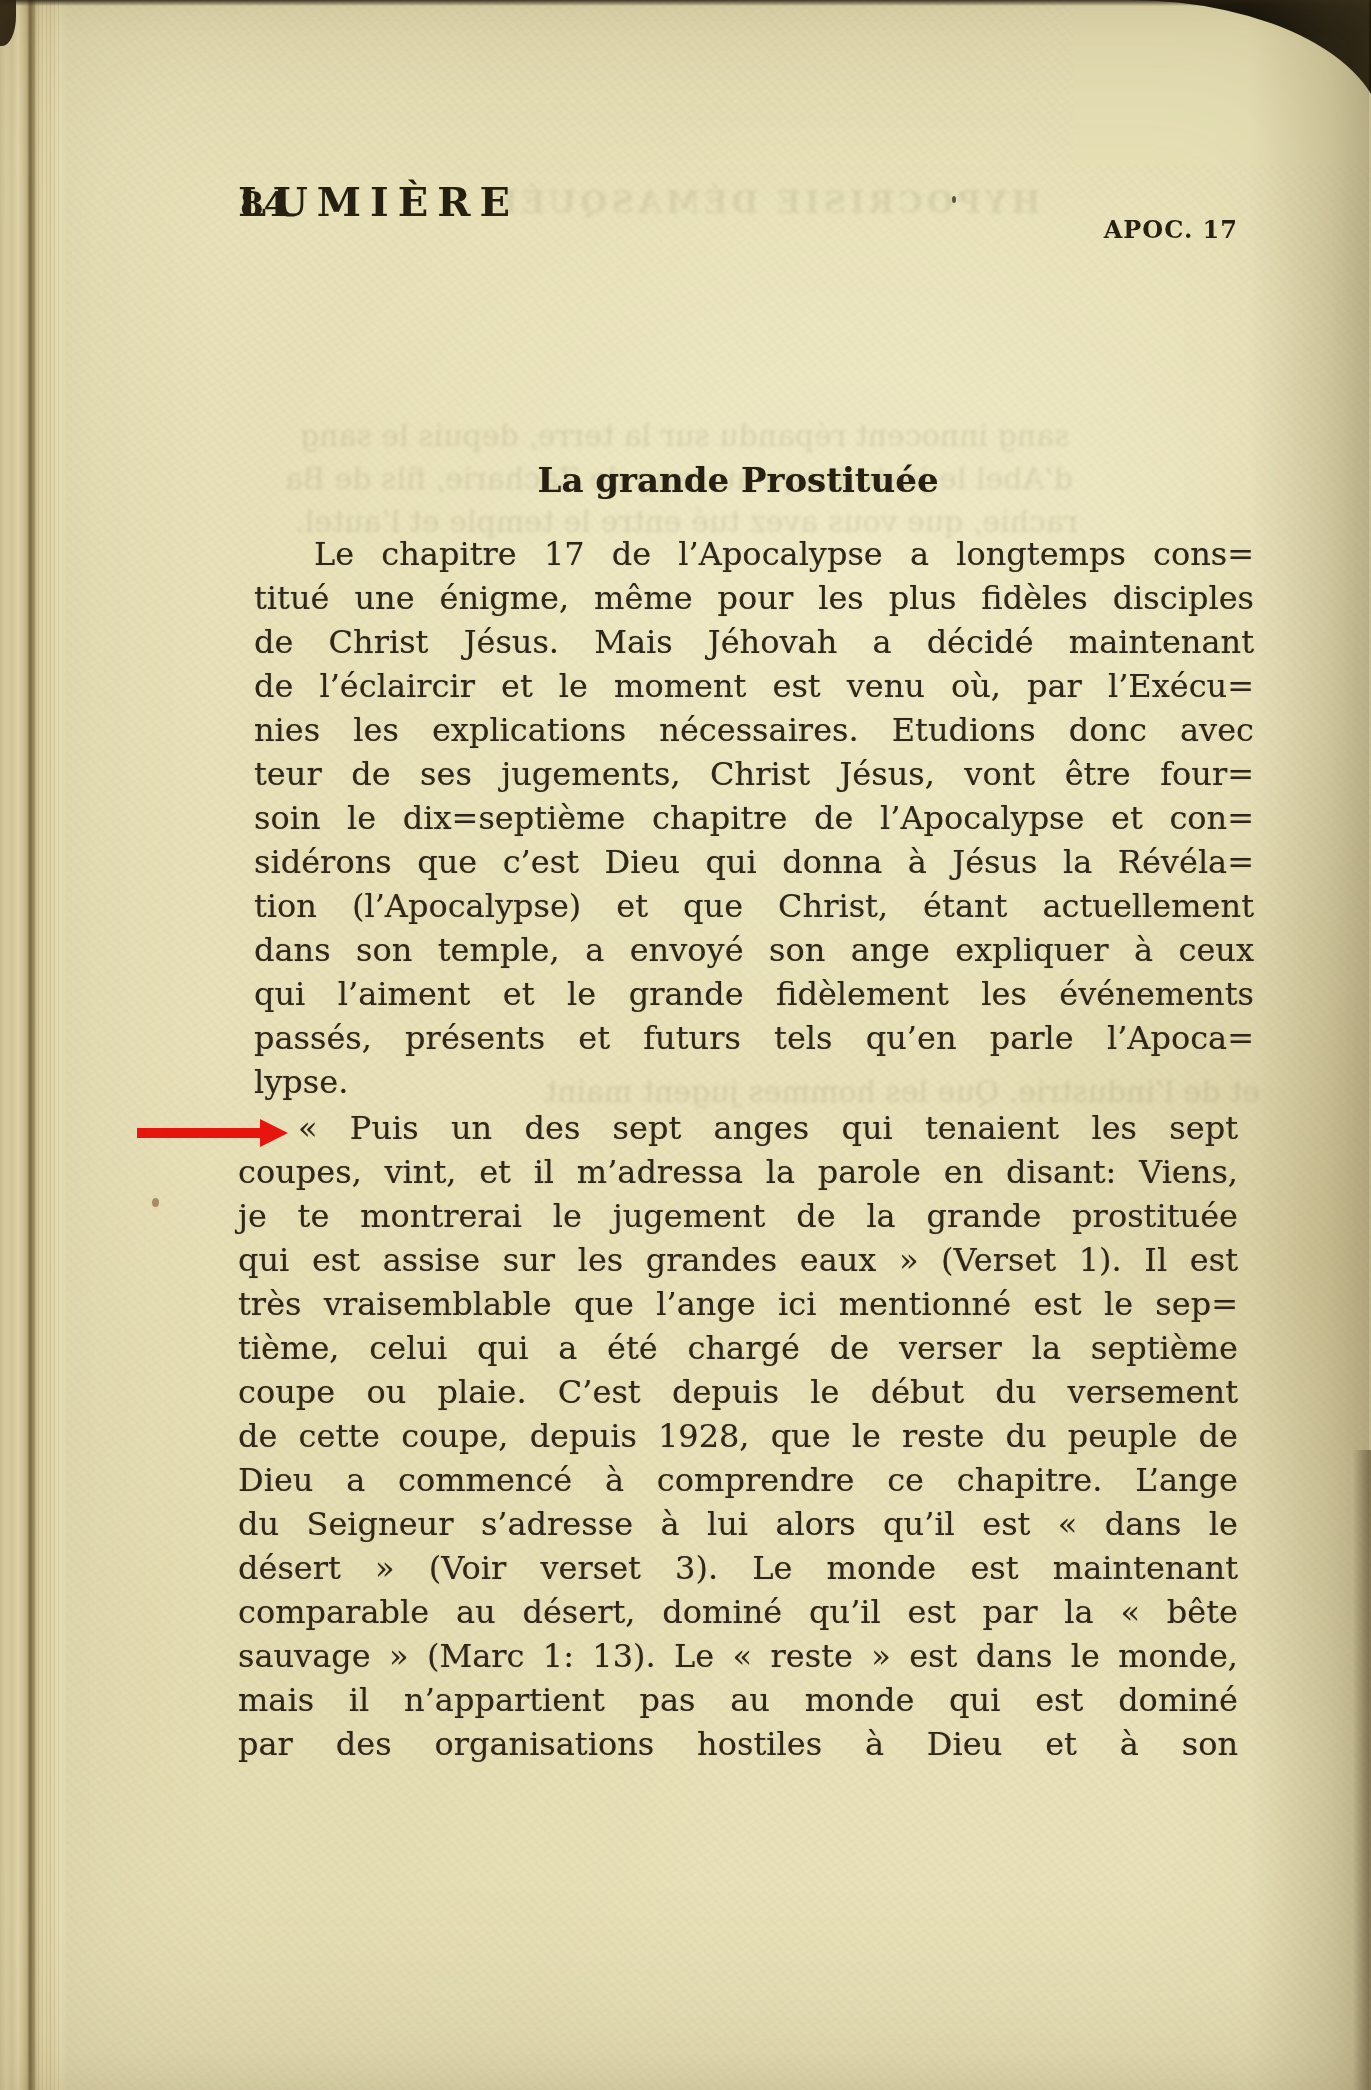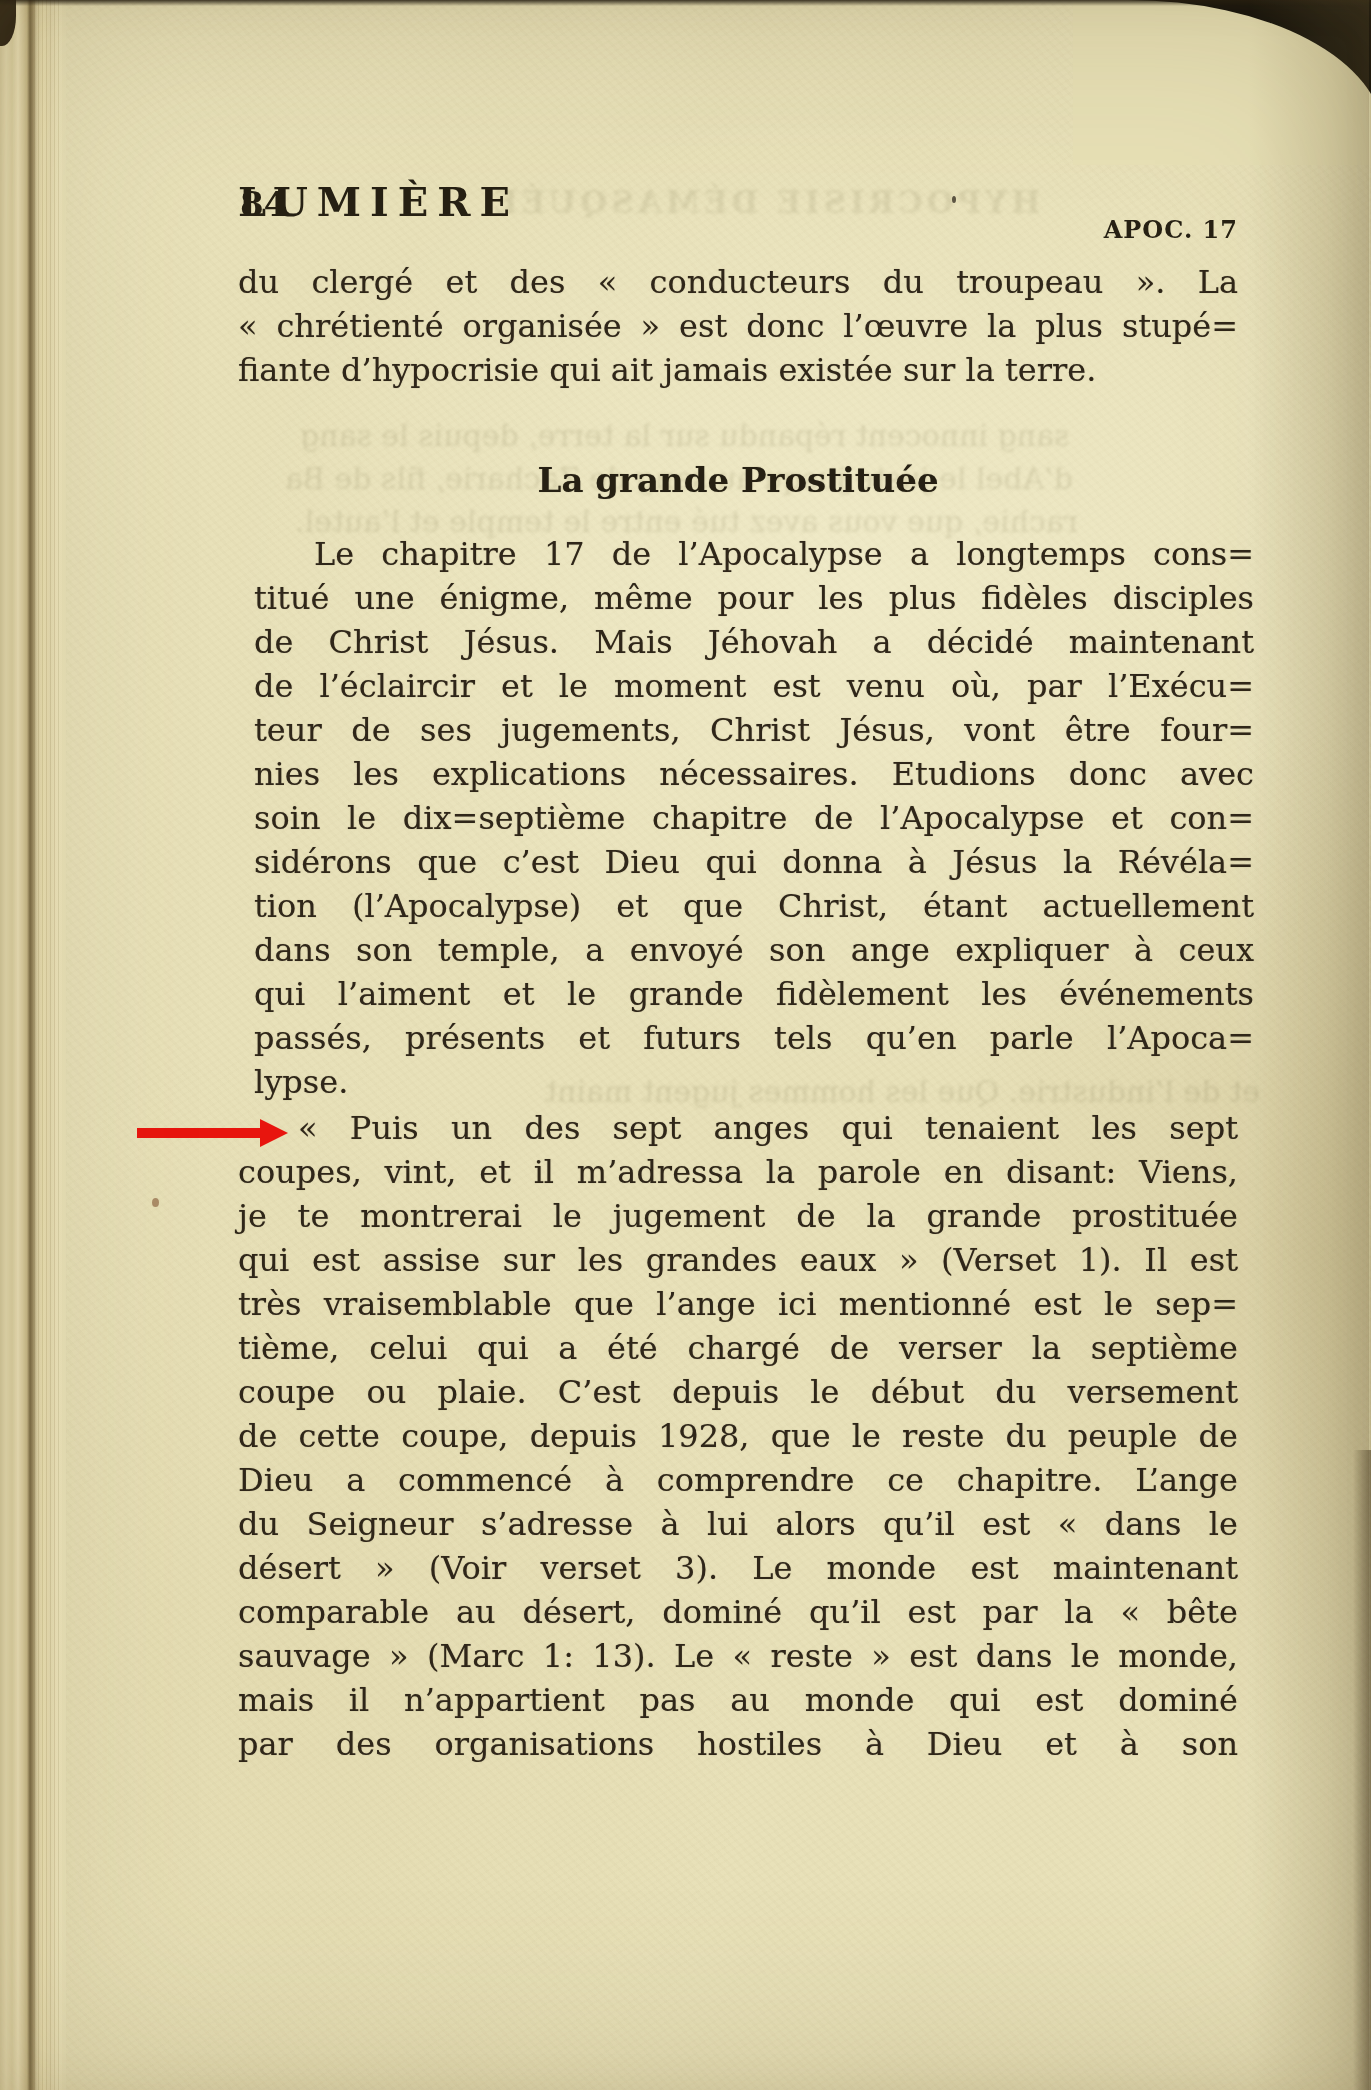--- a/index.html
+++ b/index.html
@@ -95,35 +95,30 @@
   <div class="curl-right"></div>
   <div class="edge-right"></div>
   <div class="corner-br"></div>
 
   <div class="pageheader">
     <div class="pagenum">84</div>
     <div class="runtitle">LUMIÈRE</div>
     <div class="bookref">APOC. 17</div>
   </div>
 
-  <div class="para p1">
-      <div class="line">du clergé et des « conducteurs du troupeau ». La</div>
-      <div class="line">« chrétienté organisée » est donc l’œuvre la plus stupé=</div>
-      <div class="line no-just">fiante d’hypocrisie qui ait jamais existée sur la terre.</div>
-    </div>
 
   <div class="sectionheading">La grande Prostituée</div>
 
   <div class="para p2">
       <div class="line indent">Le chapitre 17 de l’Apocalypse a longtemps cons=</div>
       <div class="line">titué une énigme, même pour les plus fidèles disciples</div>
       <div class="line">de Christ Jésus. Mais Jéhovah a décidé maintenant</div>
       <div class="line">de l’éclaircir et le moment est venu où, par l’Exécu=</div>
+      <div class="line">nies les explications nécessaires. Etudions donc avec</div>
       <div class="line">teur de ses jugements, Christ Jésus, vont être four=</div>
-      <div class="line">nies les explications nécessaires. Etudions donc avec</div>
       <div class="line">soin le dix=septième chapitre de l’Apocalypse et con=</div>
       <div class="line">sidérons que c’est Dieu qui donna à Jésus la Révéla=</div>
       <div class="line">tion (l’Apocalypse) et que Christ, étant actuellement</div>
       <div class="line">dans son temple, a envoyé son ange expliquer à ceux</div>
       <div class="line">qui l’aiment et le grande fidèlement les événements</div>
       <div class="line">passés, présents et futurs tels qu’en parle l’Apoca=</div>
       <div class="line no-just">lypse.</div>
     </div>
 
   <div class="para p3">

